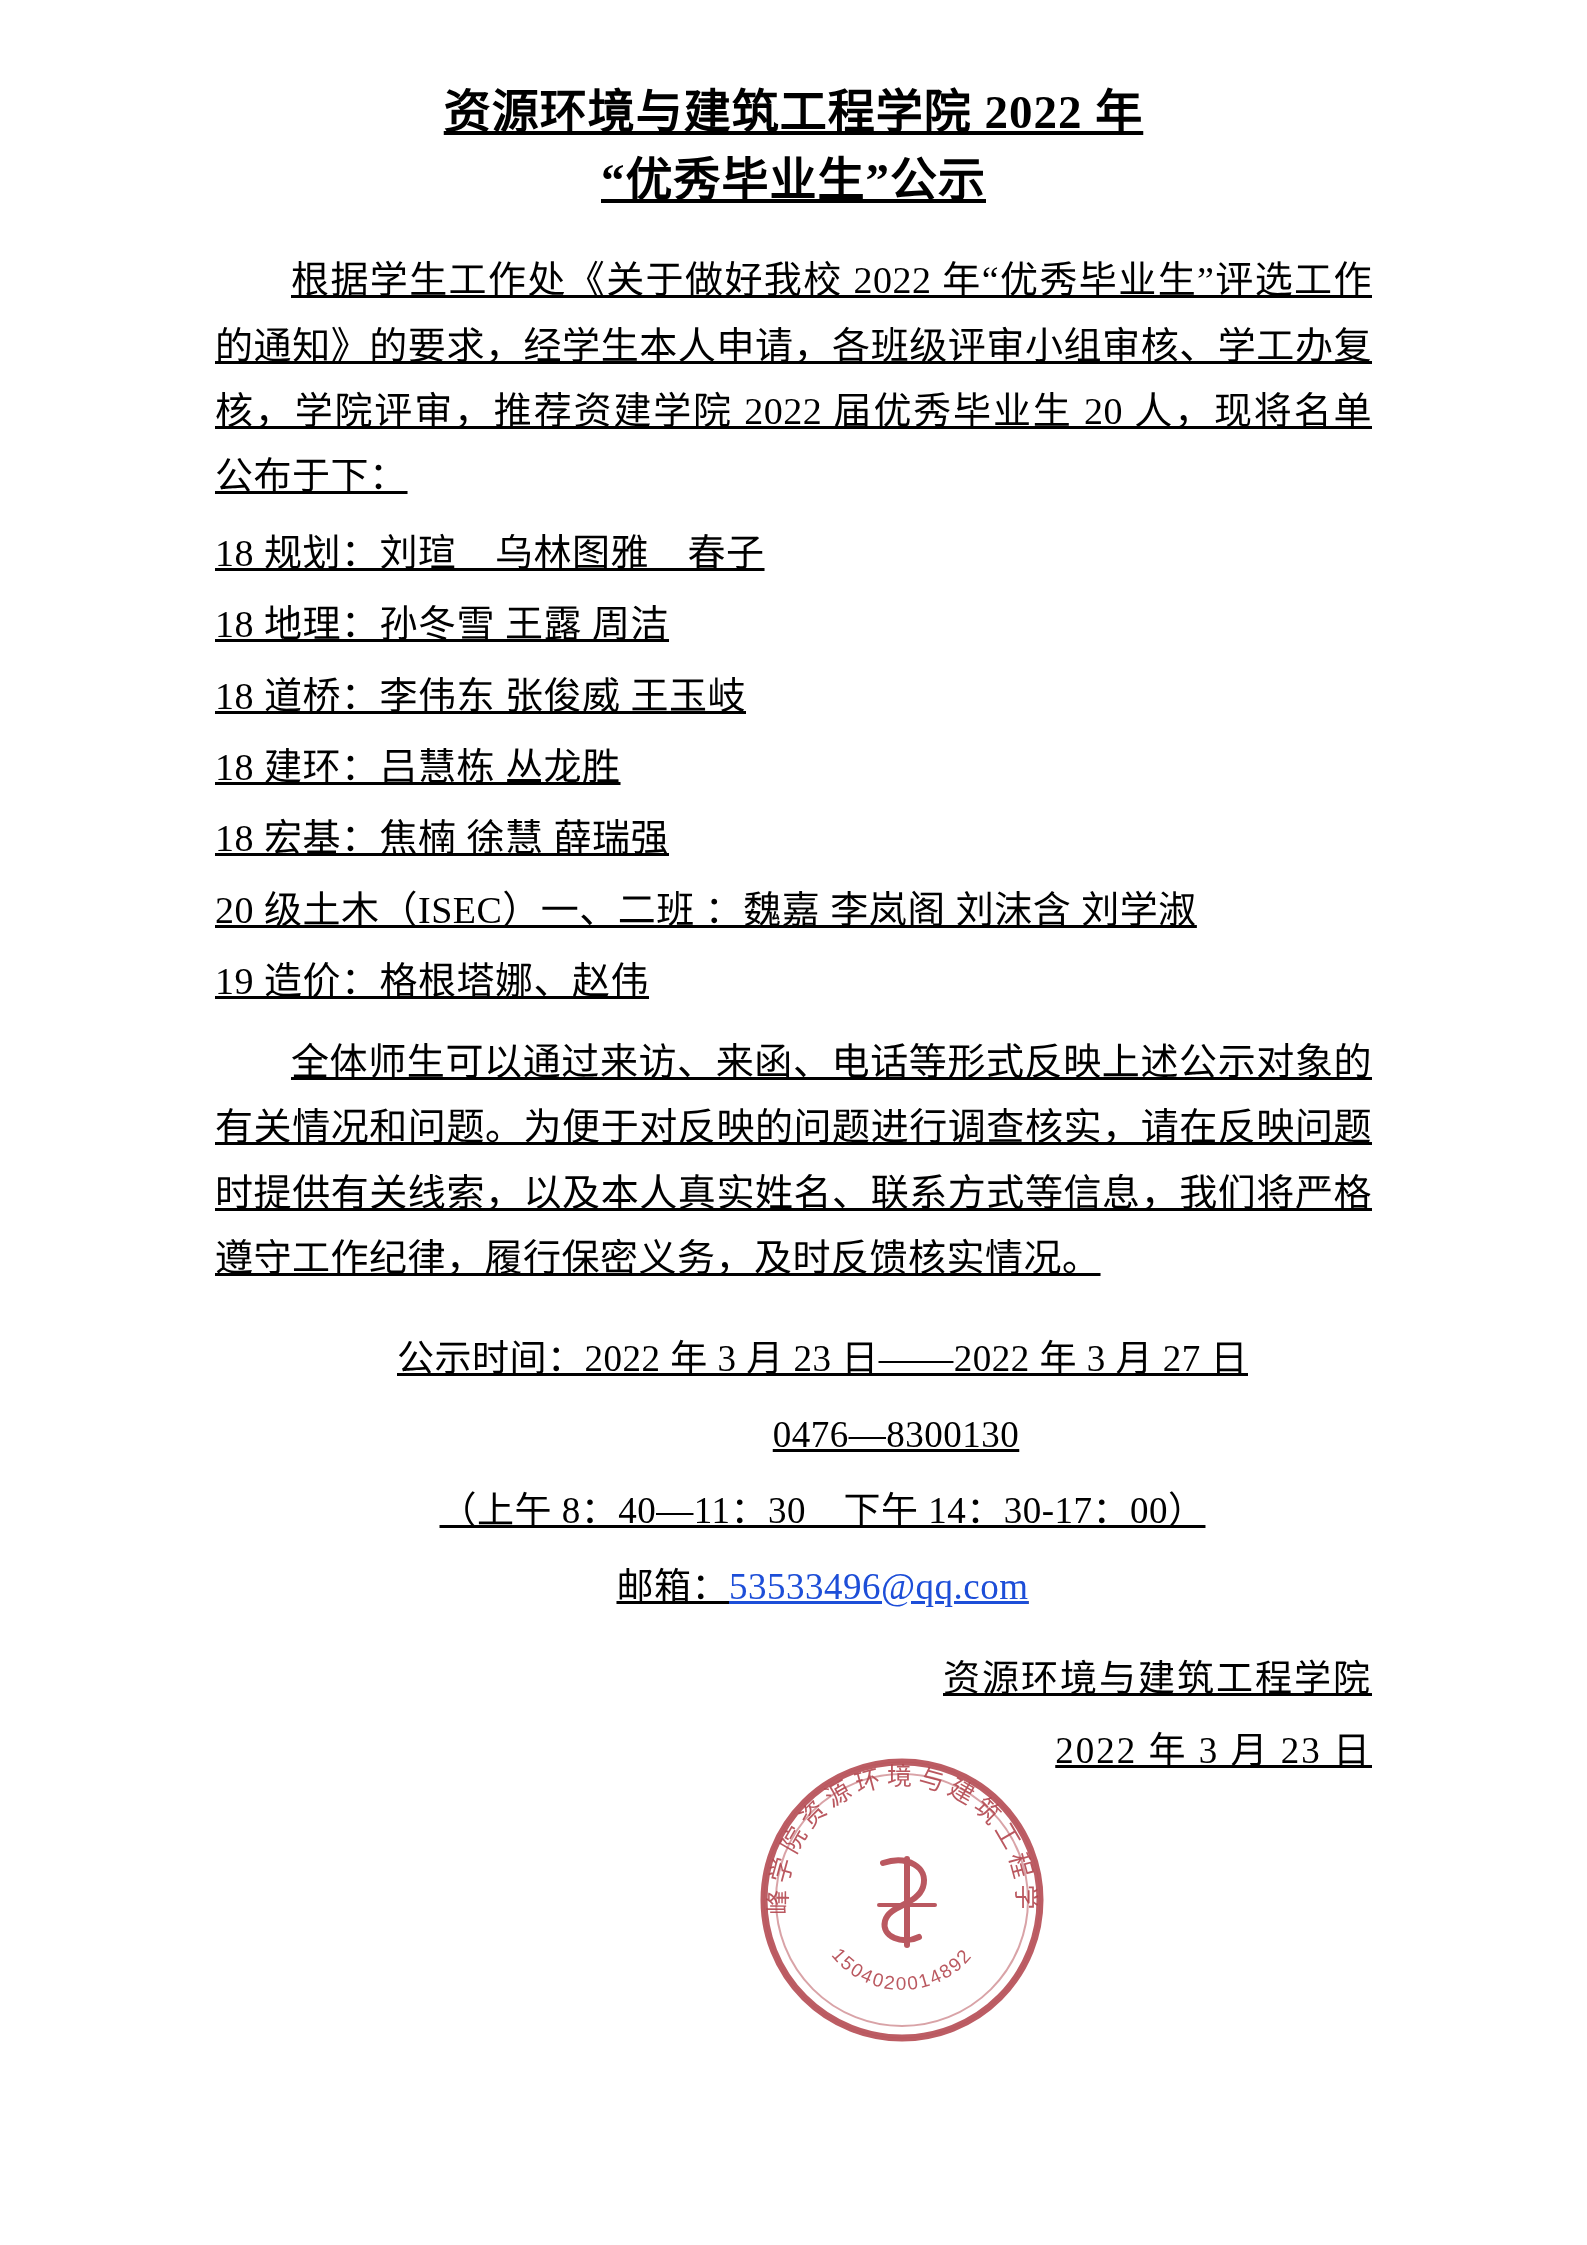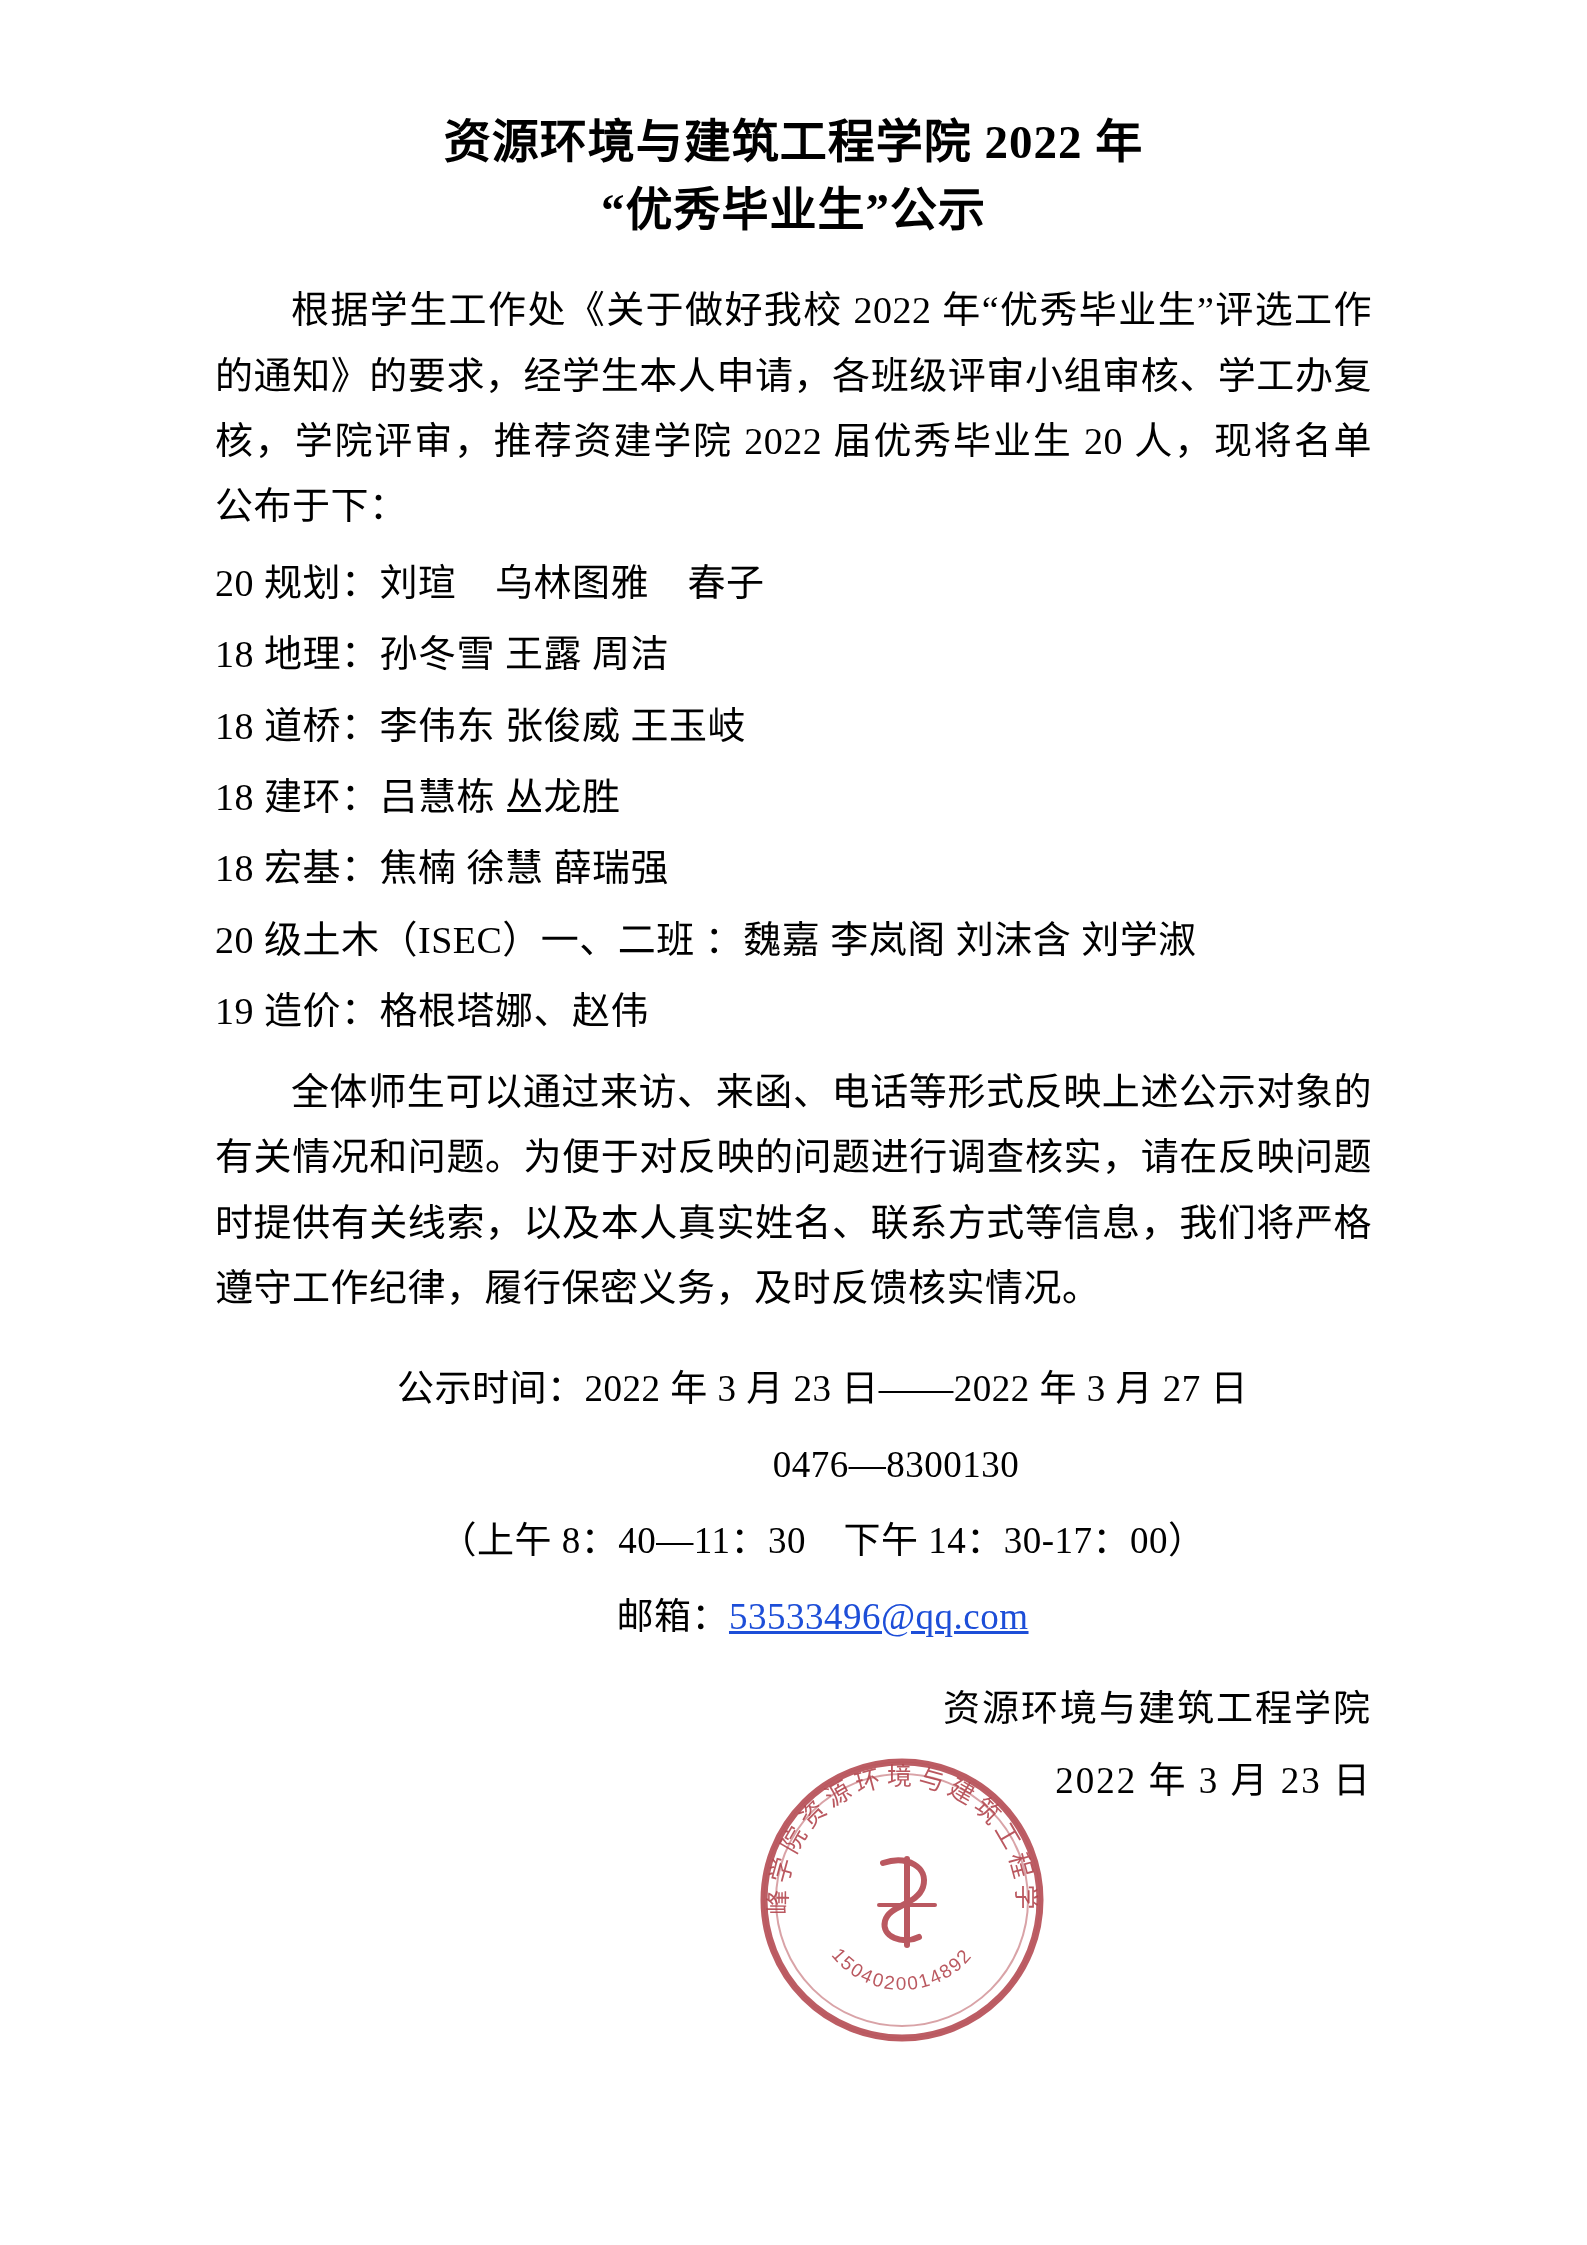--- a/index.html
+++ b/index.html
@@ -13,21 +13,22 @@
     font-family: "Liberation Serif", "DejaVu Serif", serif;
     color: #000000;
     position: relative;
     overflow: hidden;
   }
   .page {
     position: relative;
     width: 1587px;
     height: 2245px;
     box-sizing: border-box;
-    padding: 108px 215px 0 215px;
+    padding: 78px 215px 0 215px;
+    text-decoration: underline;
   }
   .doc-title {
     text-align: center;
     font-size: 47px;
     font-weight: bold;
     line-height: 1.45;
     letter-spacing: 1px;
   }
   .doc-title .line2 {
     display: block;
@@ -107,21 +108,21 @@
   <div class="doc-title">
     <span>资源环境与建筑工程学院 2022 年</span>
     <span class="line2">“优秀毕业生”公示</span>
   </div>
 
   <div class="body-block">
 
     <p class="para">根据学生工作处《关于做好我校 2022 年“优秀毕业生”评选工作的通知》的要求，经学生本人申请，各班级评审小组审核、学工办复核，学院评审，推荐资建学院 2022 届优秀毕业生 20 人，现将名单公布于下：</p>
 
     <div class="list-lines">
-      <p class="list-line">20 规划：刘瑄　乌林图雅　春子</p>
+      <p class="list-line">18 规划：刘瑄　乌林图雅　春子</p>
       <p class="list-line">18 地理：孙冬雪 王露 周洁</p>
       <p class="list-line">18 道桥：李伟东 张俊威 王玉岐</p>
       <p class="list-line">18 建环：吕慧栋 丛龙胜</p>
       <p class="list-line">18 宏基：焦楠 徐慧 薛瑞强</p>
       <p class="list-line">20 级土木（ISEC）一、二班 ：魏嘉 李岚阁 刘沫含 刘学淑</p>
       <p class="list-line">19 造价：格根塔娜、赵伟</p>
     </div>
 
     <p class="para para2">全体师生可以通过来访、来函、电话等形式反映上述公示对象的有关情况和问题。为便于对反映的问题进行调查核实，请在反映问题时提供有关线索，以及本人真实姓名、联系方式等信息，我们将严格遵守工作纪律，履行保密义务，及时反馈核实情况。</p>
 

